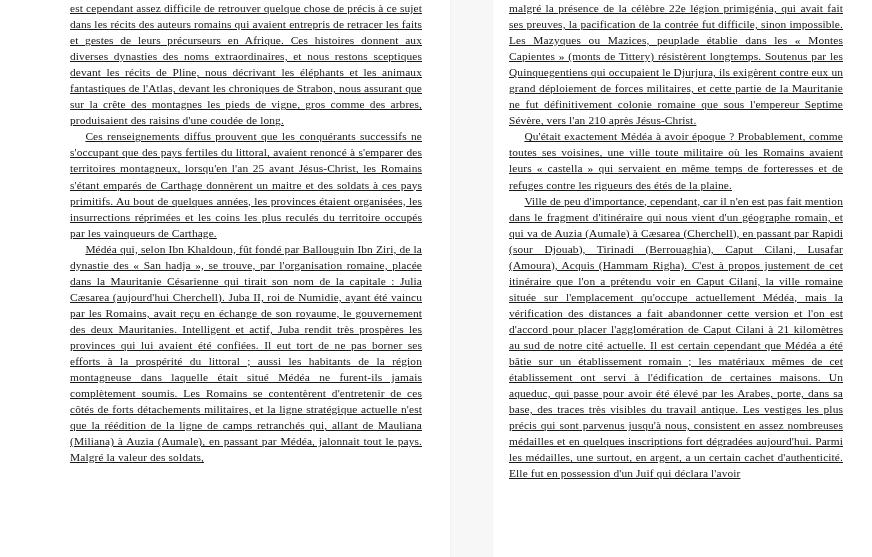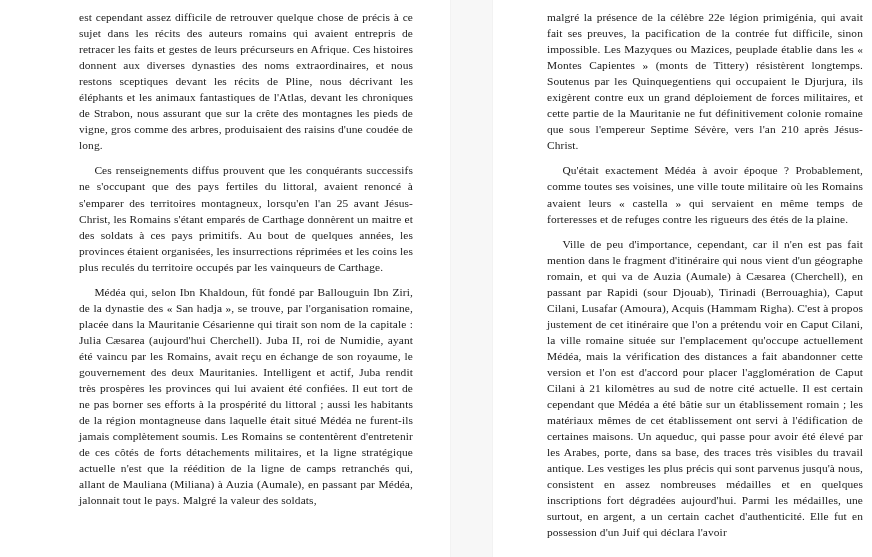--- a/index.html
+++ b/index.html
@@ -41,26 +41,27 @@
     position: absolute;
     top: 0;
     font-size: 11.4px;
     line-height: 16.05px;
     color: #181818;
     text-align: justify;
     text-justify: inter-word;
     -webkit-font-smoothing: none;
   }
   #col-left  { left: 70px;  width: 352px; }
-  #col-right { left: 538px; width: 334px; }
+  #col-right { left: 509px; width: 334px; }
 
   .para {
-    margin: 9px;
+    margin: 0;
     text-indent: 1.35em;
     text-align: justify;
+    text-decoration: underline;
   }
   .para.no-indent { text-indent: 0; }
 
   
   .column p { letter-spacing: 0.01em; }
 </style>
 </head>
 <body>
 
 <div id="page">

